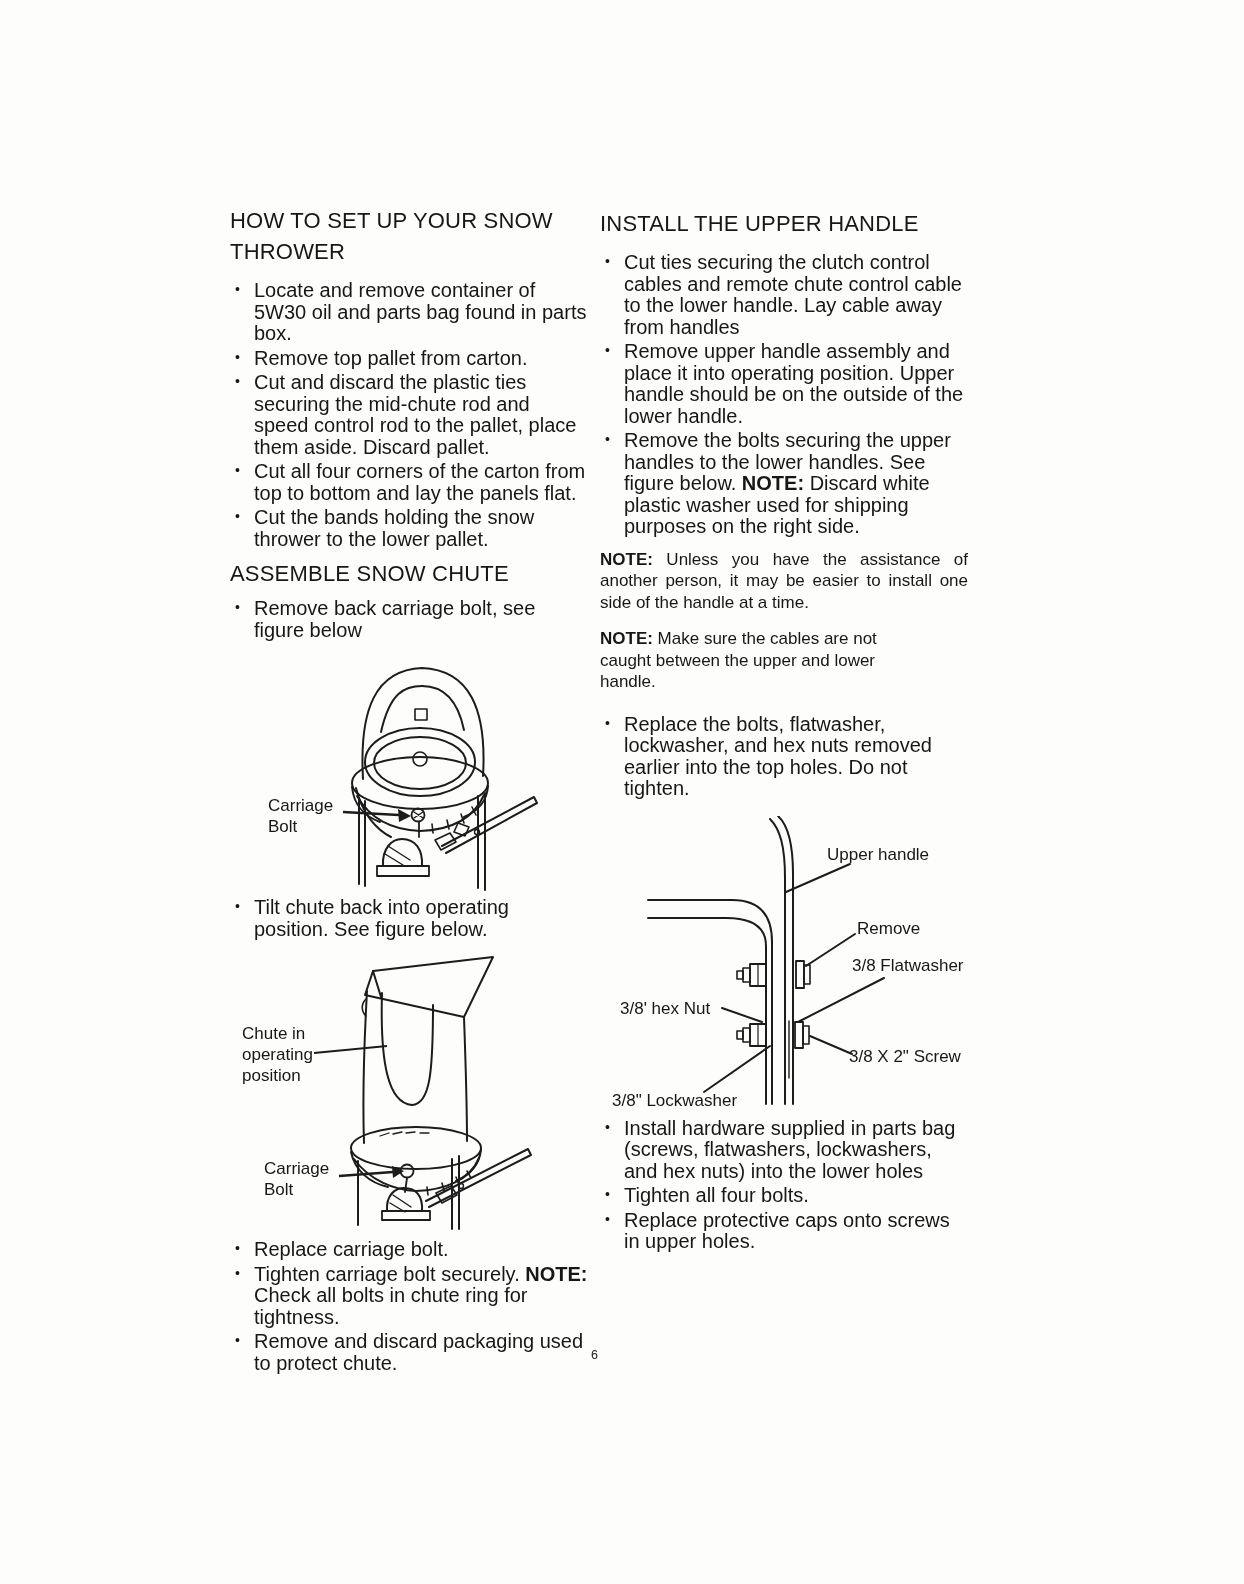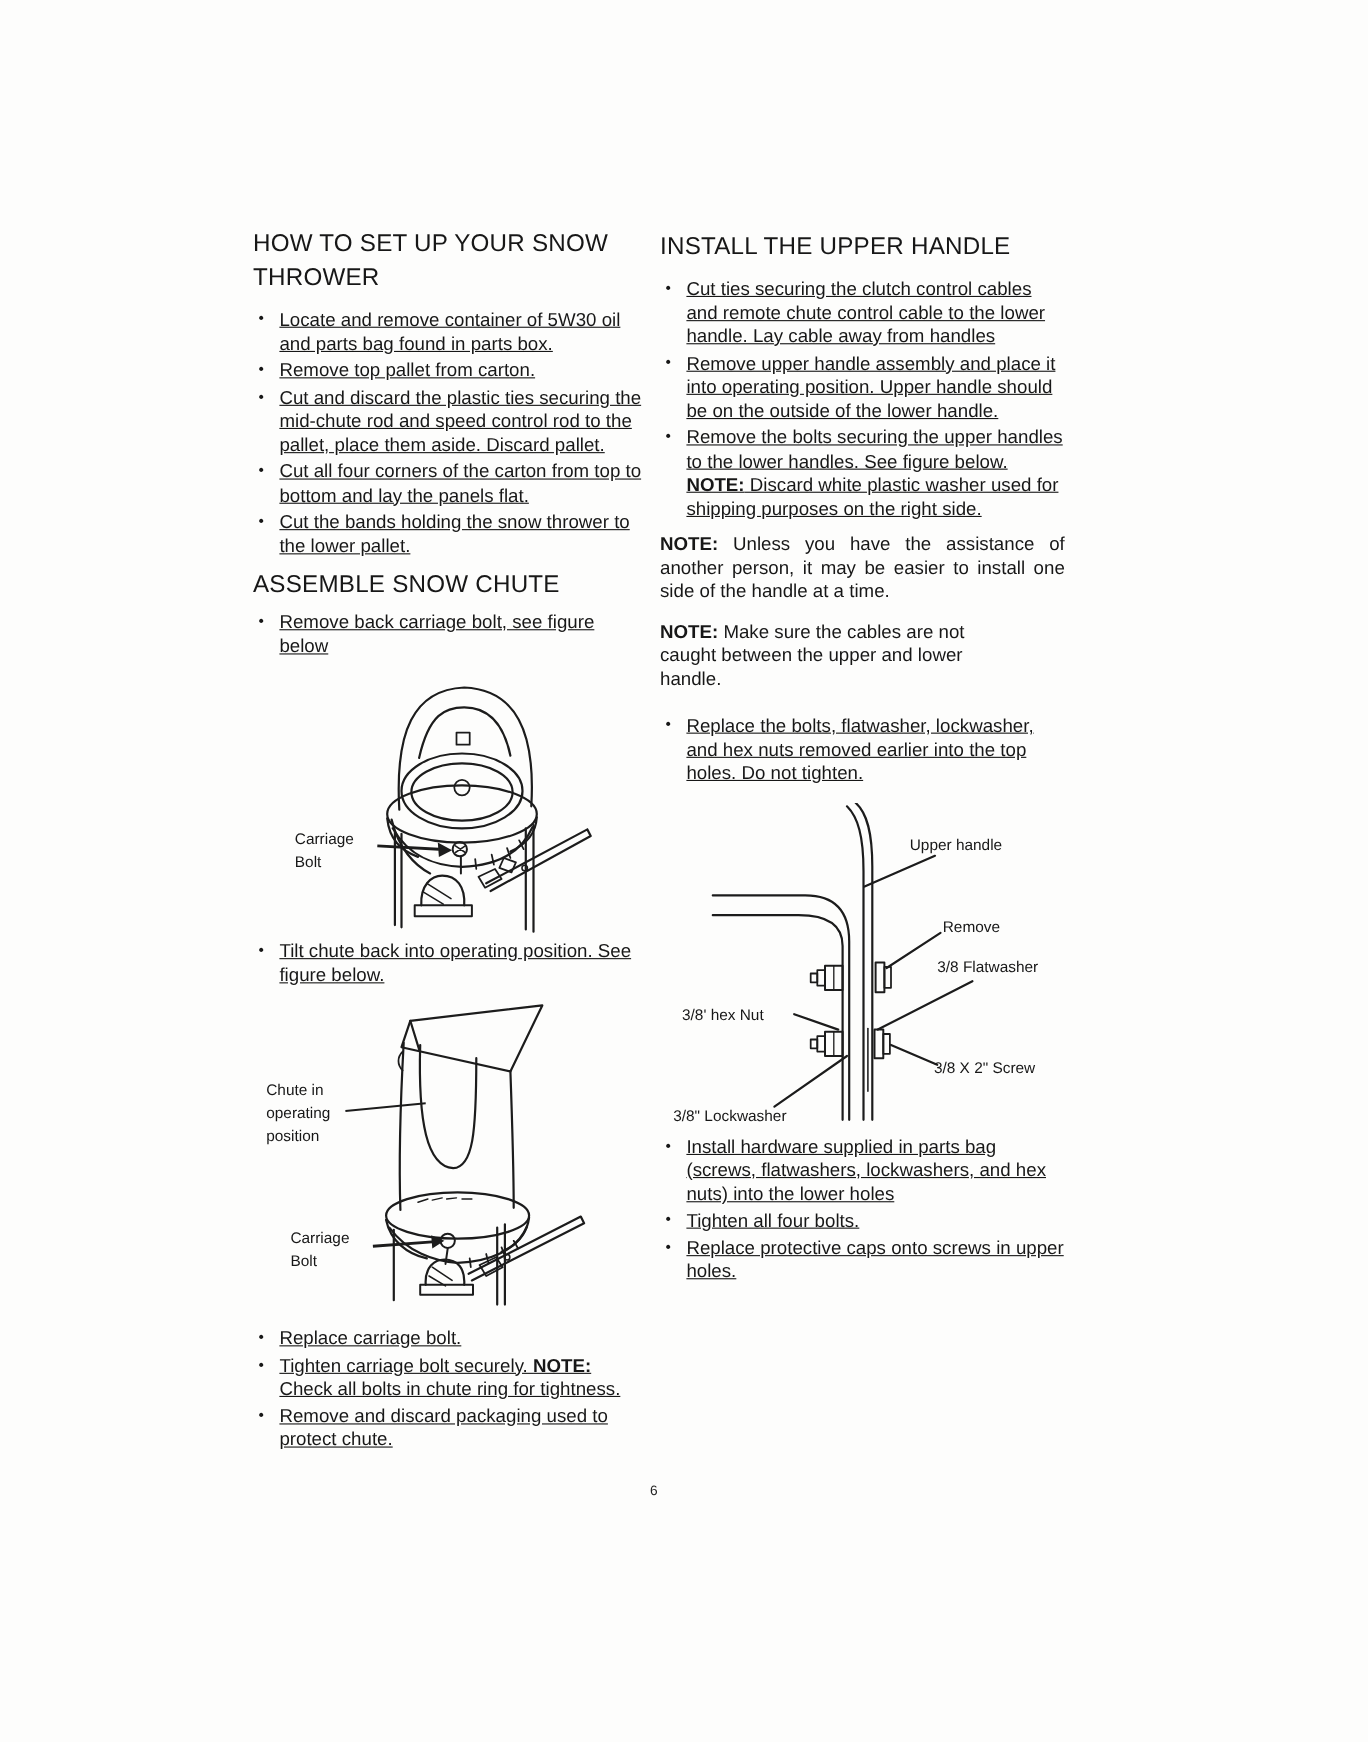--- a/index.html
+++ b/index.html
@@ -16,39 +16,39 @@
 
   .section-title {
     font-size:22px; font-weight:400; line-height:31px;
     margin:0 0 13px 0; letter-spacing:0.2px;
   }
   .sub-title { margin-top:8px; margin-bottom:9px; }
 
   .bullets { margin:0; padding:0; list-style:none; }
   .bullets li {
     position:relative; padding-left:24px; margin:0 0 3px 0;
-    font-size:17px; line-height:21.5px;text-decoration:underline;
+    font-size:20px; line-height:21.5px;
   }
   .bullets li::before {
     content:"\2022";
     position:absolute; left:5px; top:-1px; font-size:14px;
   }
   .note-para { margin:11px 0 0 0; font-size:17px; line-height:21.5px; }
   .note-para.justified { text-align:justify; }
   .note-para.narrow { max-width:332px; }
   b { font-weight:700; }
 
   .figure { position:relative; width:100%; }
   .fig1 { height:248px; margin-top:5px; }
   .fig2 { height:290px; margin-top:2px; }
   .fig3 { height:302px; margin-top:16px; }
   .figure svg { position:absolute; left:0; top:0; }
 
   .fig-label {
-    position:absolute; font-size:14px; line-height:21px; white-space:normal;
+    position:absolute; font-size:17px; line-height:21px; white-space:normal;
   }
   .nowrap { white-space:nowrap; }
 
   .page-number {
     position:absolute; left:591px; top:1348px;
     font-size:12.5px; color:#222;
   }
 </style>
 </head>
 <body>
@@ -135,21 +135,21 @@
           <path d="M128,218 L128,282 M222,216 L222,286 M229,213 L229,286"></path>
         </g>
         <path d="M84,110 L157,103" stroke="#1c1c1c" stroke-width="1.8" fill="none"></path>
         <path d="M109,233 L163,229" stroke="#1c1c1c" stroke-width="2.6" fill="none"></path>
         <polygon points="174,228 162,223 163,235" fill="#1c1c1c"></polygon>
       </svg>
       <div class="fig-label" style="left:12px; top:80px; width:82px;">Chute in operating position</div>
       <div class="fig-label" style="left:34px; top:215px; width:78px;">Carriage Bolt</div>
     </div>
 
-    <ul class="bullets" style="margin-top:16px;">
+    <ul class="bullets" style="margin-top:6px;">
       <li>Replace carriage bolt.</li>
       <li>
         <span>Tighten carriage bolt  securely. </span><b>NOTE:</b><span> Check all bolts in chute ring for tightness.</span>
       </li>
       <li>Remove and discard packaging used to protect chute.</li>
     </ul>
   </div>
 
   <div class="col col-right">
 

